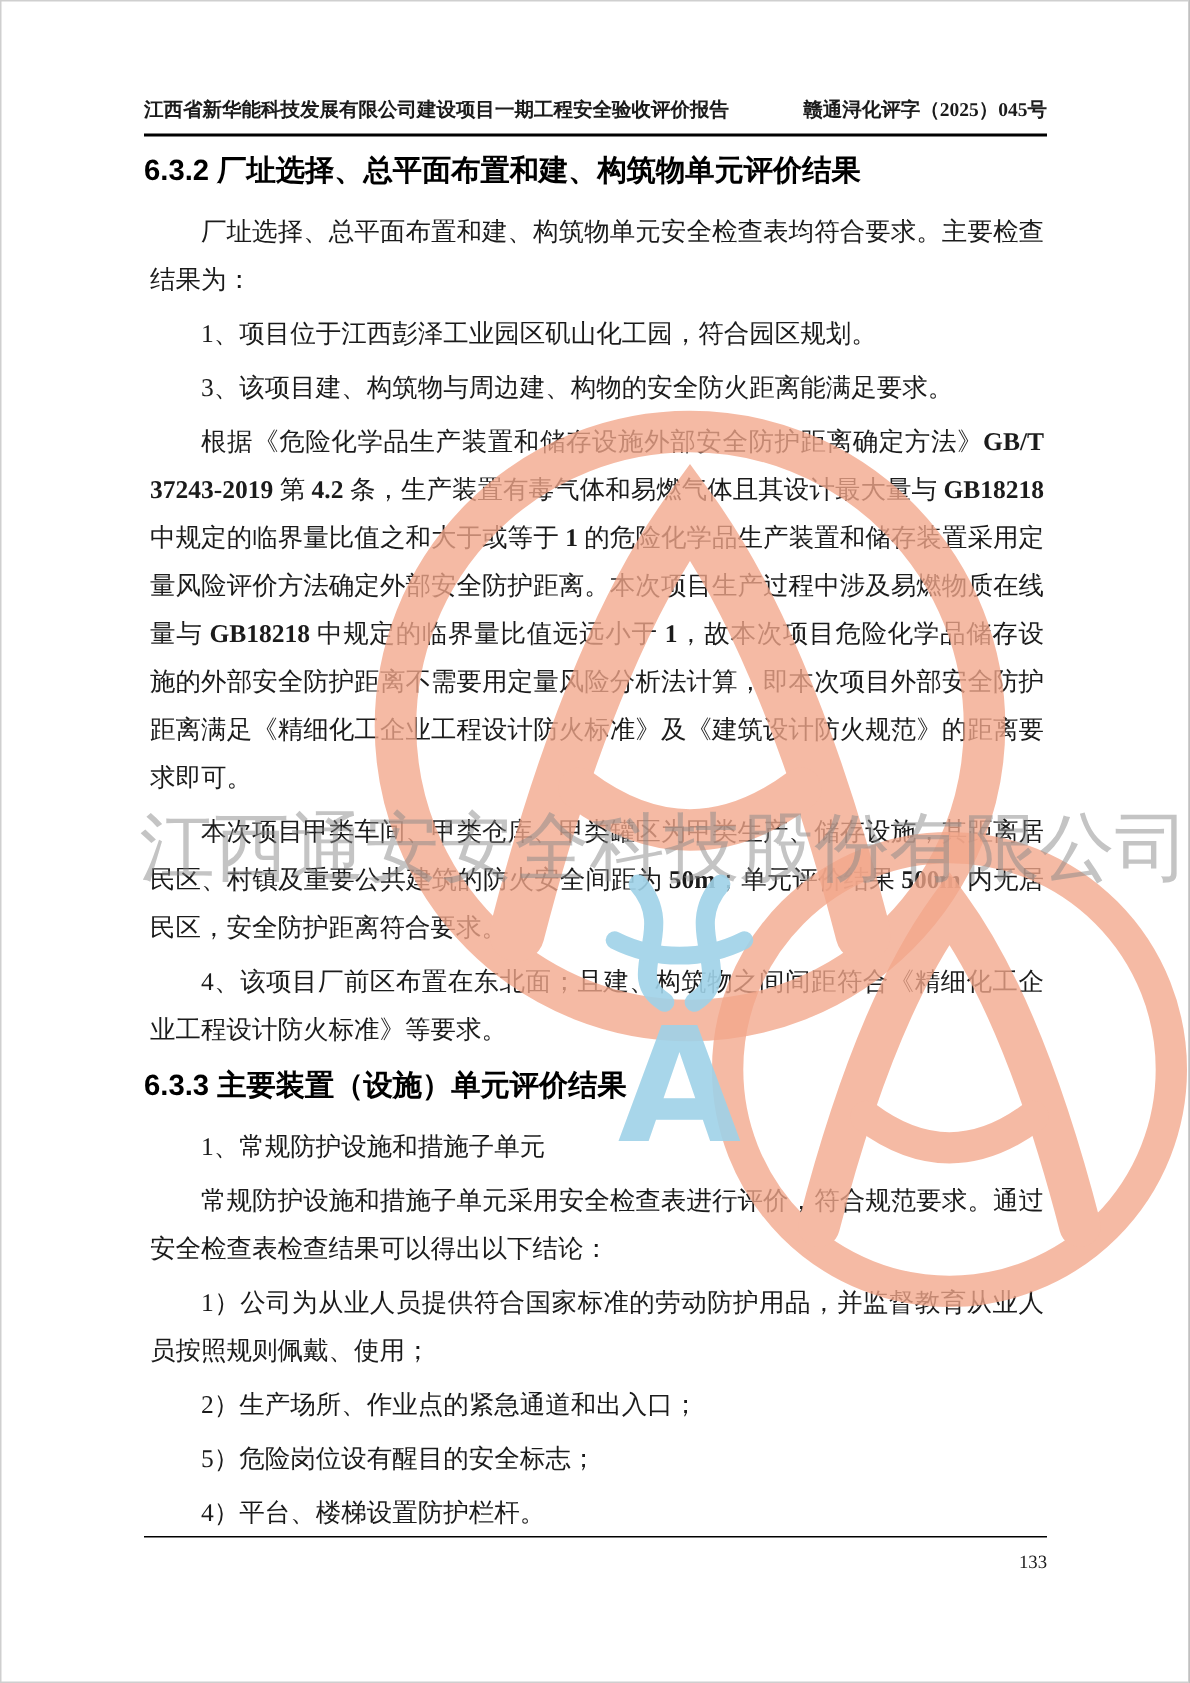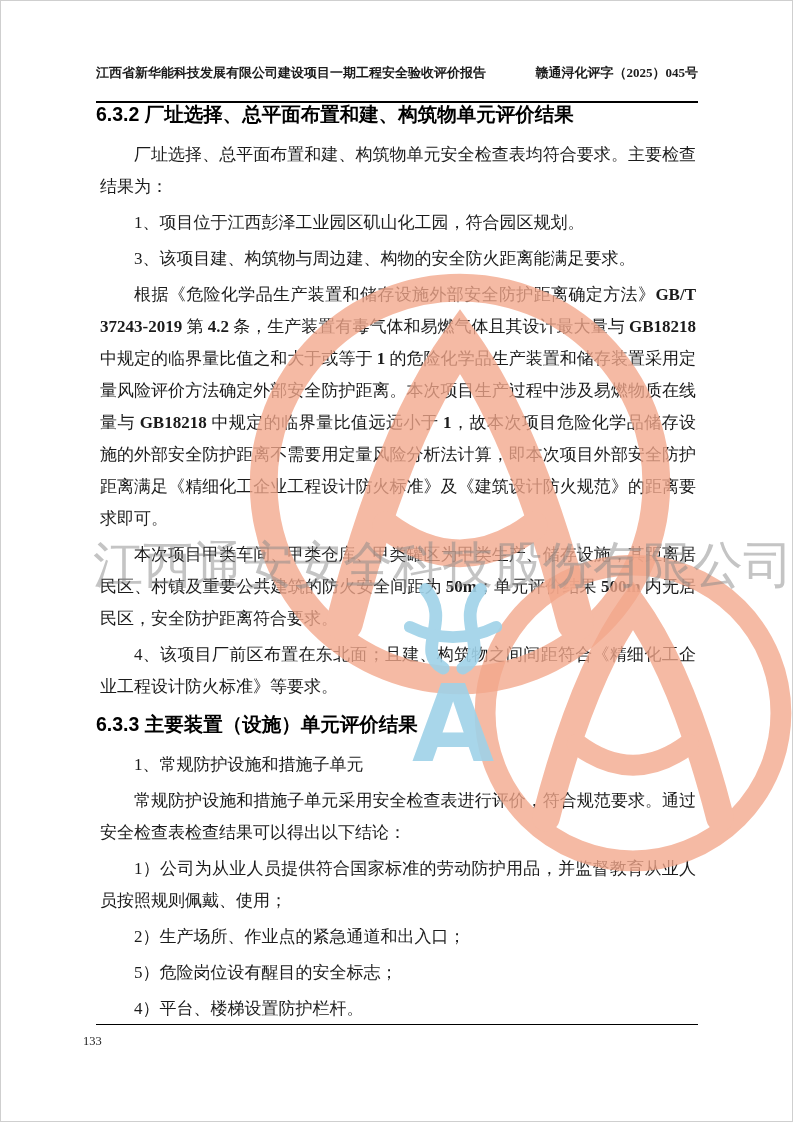--- a/index.html
+++ b/index.html
@@ -12,21 +12,21 @@
     box-sizing:border-box;
     overflow:hidden;
     font-family:"Liberation Serif","DejaVu Serif",serif;
     color:#1b1b1b;
   }
   
   .header{
     position:absolute;left:95px;right:94px;top:62px;
     display:flex;justify-content:space-between;align-items:flex-end;
     font-size:13px;line-height:20px;font-weight:bold;
-    padding-bottom:18px;
+    padding-bottom:6px;
     border-bottom:2px solid #000;
     white-space:nowrap;
   }
   
   .content{
     position:absolute;left:95px;top:92px;width:604px;
     font-size:17px;line-height:32px;
     text-align:justify;
     z-index:1;
   }
@@ -38,21 +38,21 @@
   }
   .content p{margin:4px;text-indent:2em;}
   .content b{font-weight:bold;}
   
   .footer-rule{
     position:absolute;left:95px;right:94px;top:1023px;
     border-top:1.5px solid #000;
   }
   .page-number{
     position:absolute;left:82px;right:94px;top:1031px;
-    text-align:left;font-size:12.5px;line-height:18px;
+    text-align:right;font-size:12.5px;line-height:18px;
   }
   
   .wm{position:absolute;pointer-events:none;}
   .stamp{opacity:.78;z-index:2;}
   .stamp svg{display:block;width:100%;height:100%;}
   .company-wm{
     z-index:3;
     left:92px;top:534px;
     font-size:50px;line-height:60px;
     font-weight:normal;

